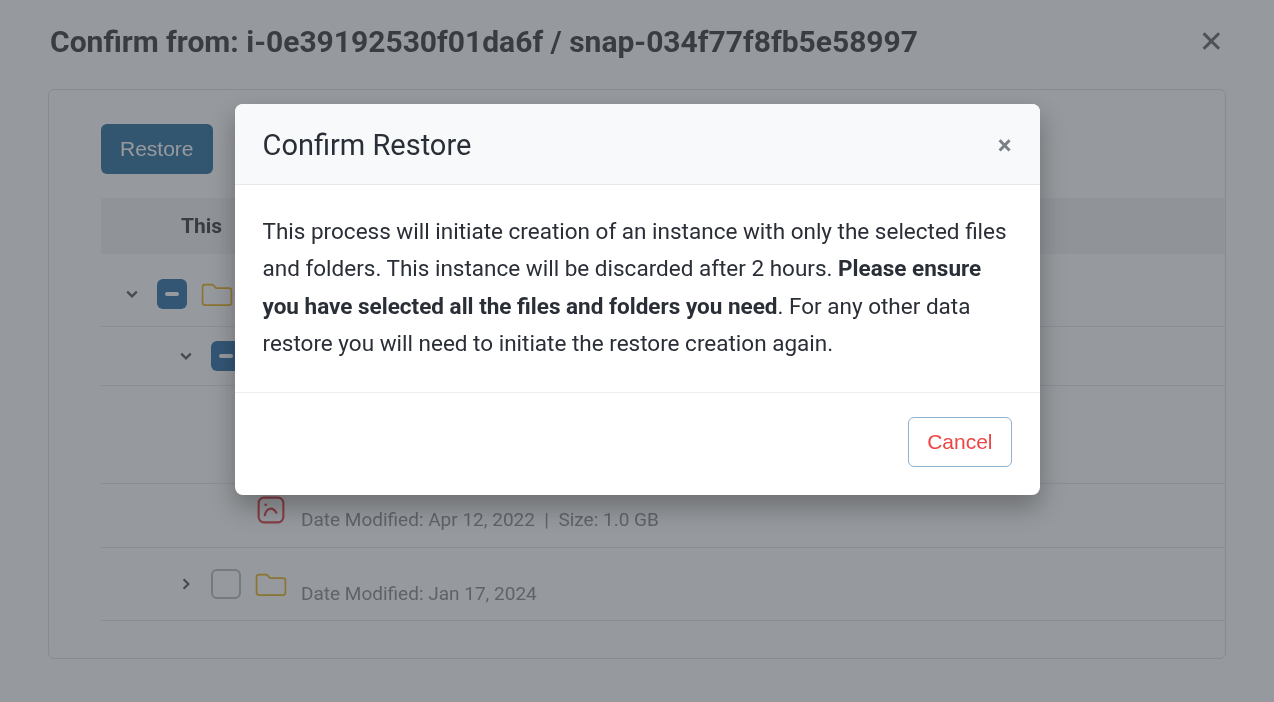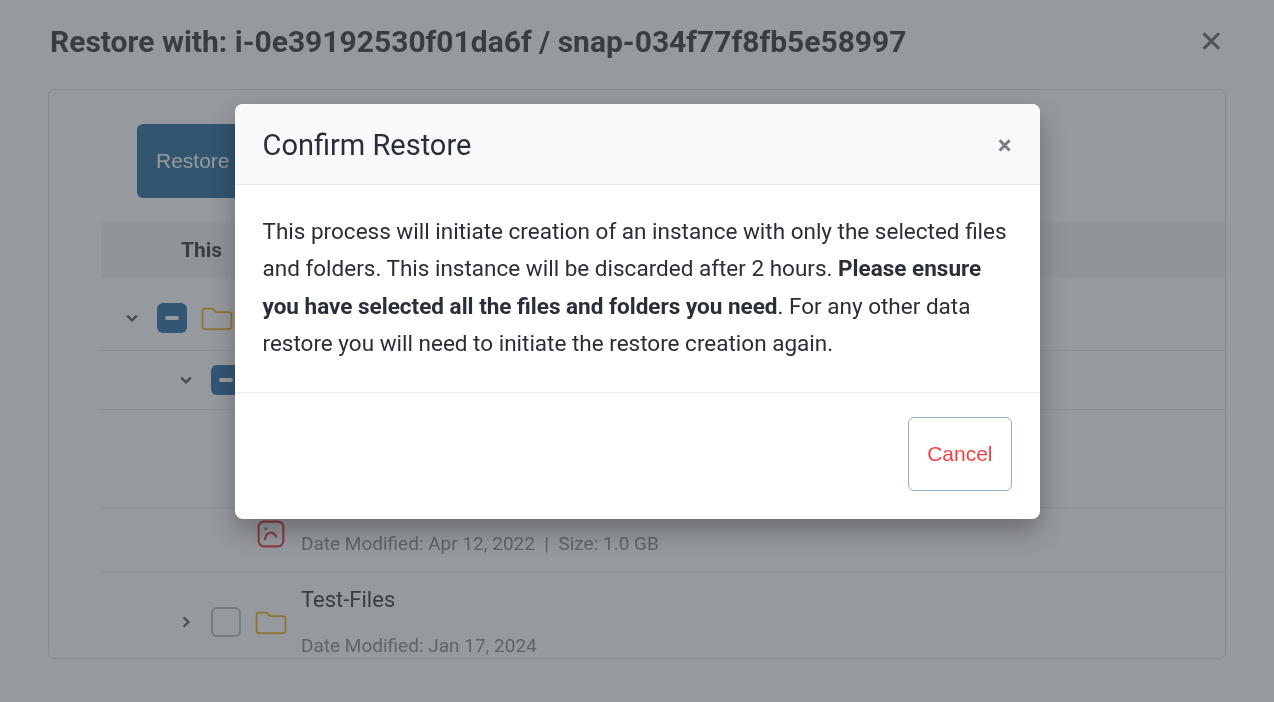--- a/index.html
+++ b/index.html
@@ -27,21 +27,21 @@
       border-radius: 6px;
       margin: 0 44px 0 44px;
       background: #fff;
       padding: 34px 0 20px 52px;
       height: 570px;
       overflow: hidden;
     }
     .btn {
       display: inline-flex; align-items: center;
       border-radius: 6px; font-size: 21px;
-      padding: 24px 18px; cursor: pointer; border: 1px solid transparent; margin-left: 36px;
+      padding: 12px 18px; cursor: pointer; border: 1px solid transparent;
     }
     .btn-primary-dark { background:#115d95; color:#fff; }
     .restore-btn-row { margin-bottom: 24px; }
 
     .table-header {
       background: #f0f2f5;
       padding: 16px 18px;
       font-size: 21px; font-weight: 700;
       border-top-left-radius: 4px;
       display: flex;
@@ -116,21 +116,21 @@
       padding: 24px 28px 28px;
     }
     .btn-outline { background:#fff; border:1.5px solid #8db2d2; color:#ef4444; }
     .btn-blue { background:#0e73c0; color:#fff; }
   </style>
 </head>
 <body>
 
 <div class="page">
   <div class="page-header">
-    <div class="page-title">Restore with: i-0e39192530f01da6f / snap-034f77f8fb5e58997</div>
+    <div class="page-title">Confirm from: i-0e39192530f01da6f / snap-034f77f8fb5e58997</div>
     <div class="page-close">✕</div>
   </div>
 
   <div class="panel">
     <div class="restore-btn-row">
       <button class="btn btn-primary-dark">Restore</button>
     </div>
 
     <div class="table-header">
       <div class="th-name">This</div>
@@ -192,21 +192,20 @@
               <polyline points="7,4 13,10 7,16"></polyline>
             </svg>
         </div>
         <div class="cb empty"></div>
         <div class="icon-box">
           <svg viewBox="0 0 40 32" fill="none" stroke="#e6a800" stroke-width="2">
             <path d="M3 8 a3 3 0 0 1 3-3 h9 l4 4 h15 a3 3 0 0 1 3 3 v14 a3 3 0 0 1 -3 3 H6 a3 3 0 0 1 -3-3 Z"></path>
           </svg>
         </div>
         <div class="row-text">
-          <div class="row-title">Test-Files</div>
           <div class="row-sub">Date Modified: Jan 17, 2024</div>
         </div>
       </div>
     </div>
   </div>
 
   <div class="overlay">
     <div class="modal">
       <div class="modal-header">
         <div class="modal-title">Confirm Restore</div>

